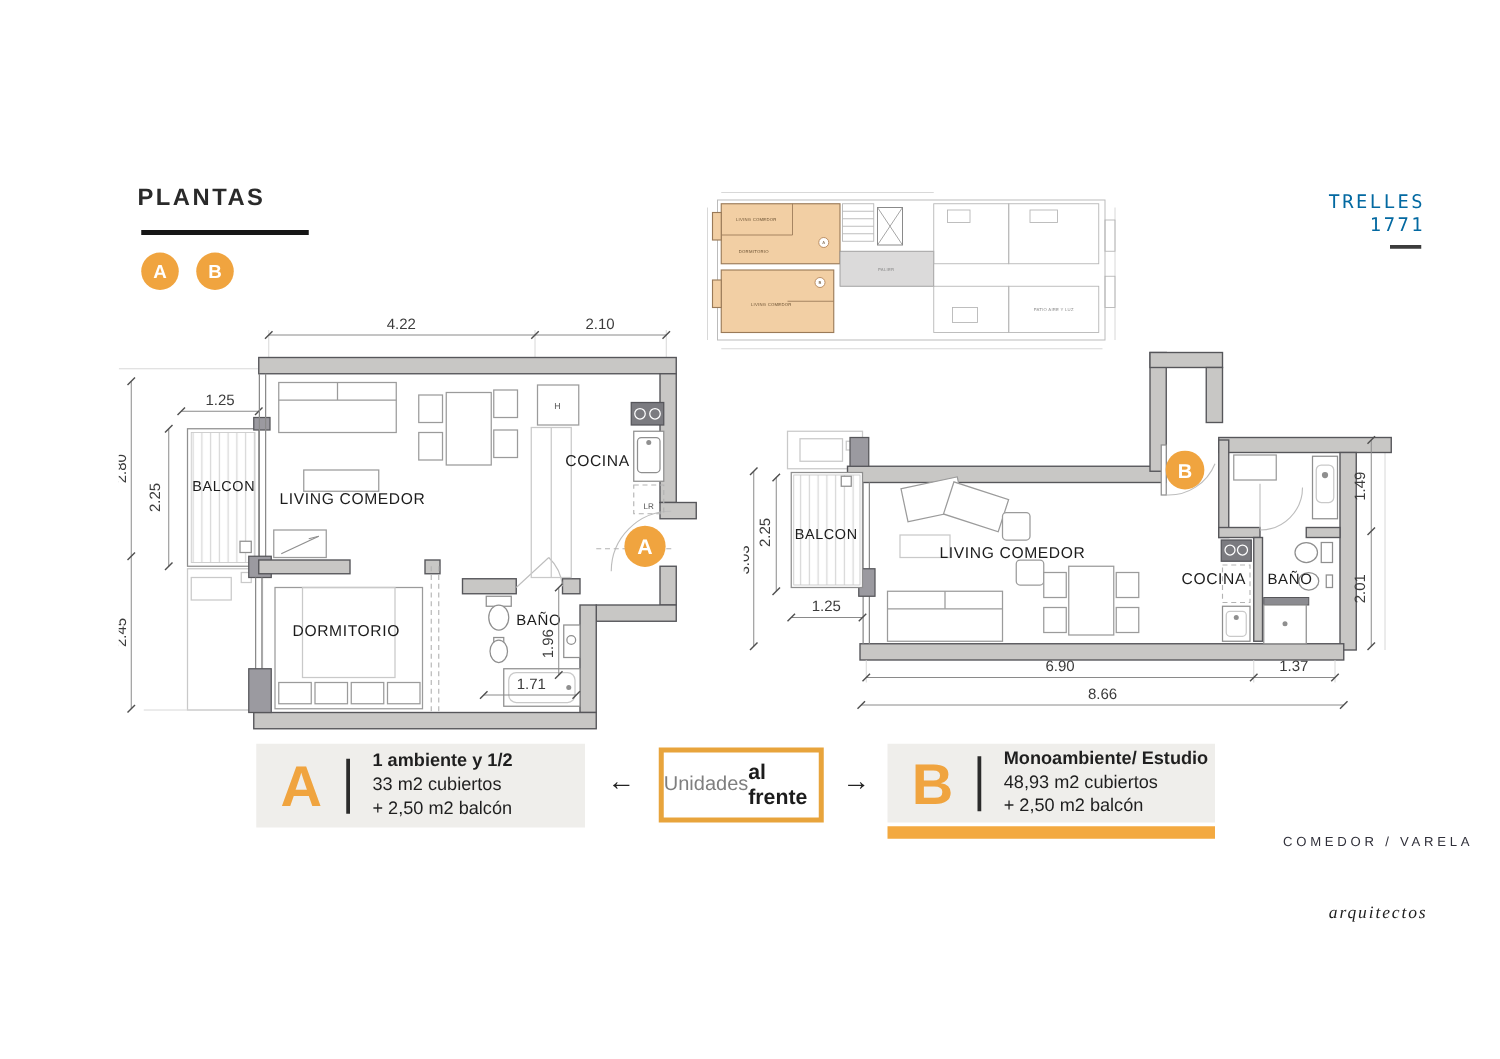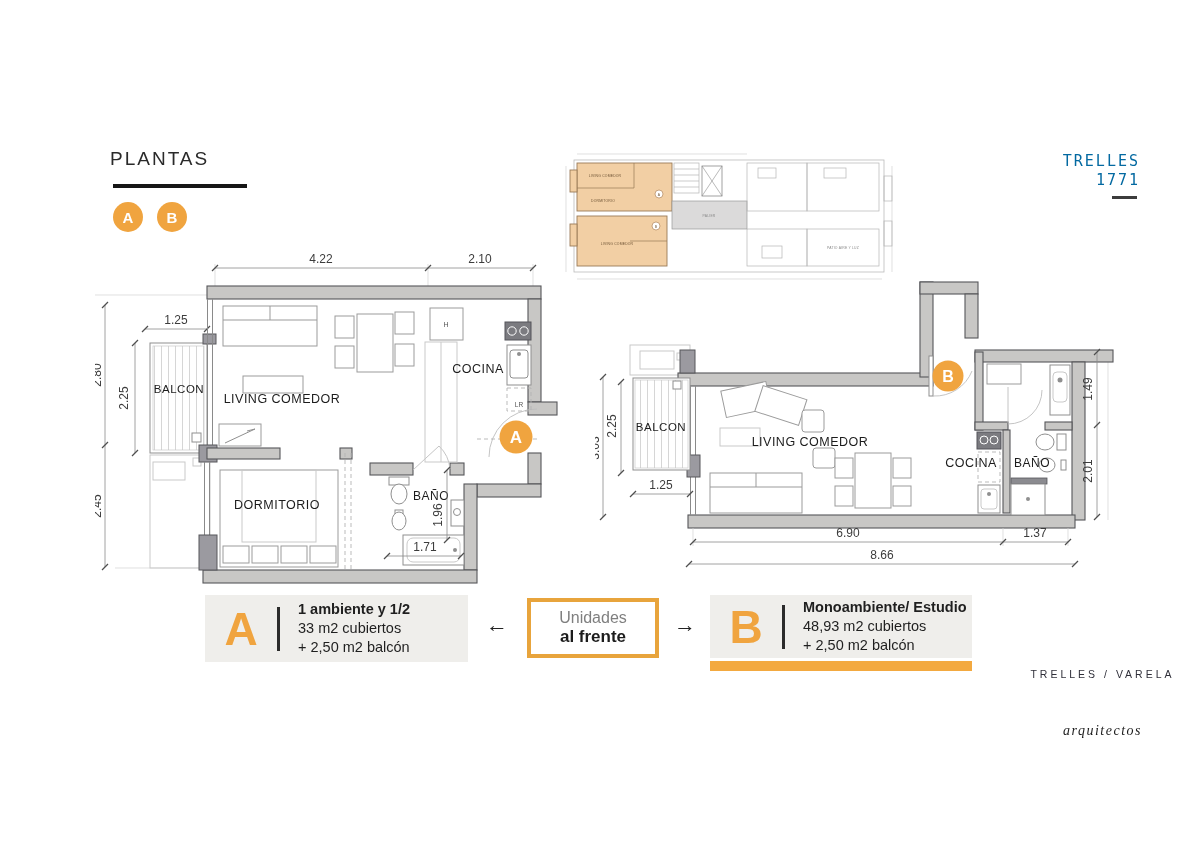--- a/index.html
+++ b/index.html
@@ -1,38 +1,38 @@
 <!DOCTYPE html>
 <html><head>
 <meta charset="utf-8">
 <style>
   html,body{margin:0;padding:0;background:#fff;}
   .sheet{position:relative;width:1200px;height:847px;background:#ffffff;overflow:hidden;
          font-family:"Liberation Sans",sans-serif;}
   .abs{position:absolute;}
 
   
-  .title{left:110px;top:148px;font-size:19px;font-weight:400;letter-spacing:2px;color:#2a2a2a;}
+  .title{left:110px;top:148px;font-size:19px;font-weight:700;letter-spacing:2px;color:#2a2a2a;}
   .title-rule{left:113px;top:184px;width:134px;height:4px;background:#161616;}
   .badges{left:113px;top:202px;display:flex;gap:14px;}
   .badge{width:30px;height:30px;border-radius:50%;background:#F0A43F;color:#fff;
          font-weight:700;font-size:15px;display:flex;align-items:center;justify-content:center;}
 
   .project{left:1008px;top:152px;width:132px;text-align:right;
            font-family:"DejaVu Sans Mono",monospace;font-size:15px;letter-spacing:2px;
            color:#0369a1;line-height:1.25;}
   .project-dash{width:25px;height:3px;background:#3c3c3c;margin:6px 3px 0 auto;}
 
   
   .lg-box{background:#EFEEEB;display:flex;align-items:center;}
   .lg-letter{font-size:46px;font-weight:700;color:#F0A43F;width:72px;text-align:center;line-height:1;}
   .lg-divider{width:3px;height:44px;background:#2b2b2b;margin-right:18px;}
   .lg-text{font-size:14.5px;color:#1f1f1f;line-height:1.32;}
   .lg-text .t{font-weight:700;}
-  .center-box{border:4px solid #E8A43C;background:#fff;display:flex;flex-direction:column;
+  .center-box{border:4px solid #E8A43C;background:#fff;display:flex;
               align-items:center;justify-content:center;}
   .center-box .l1{font-size:16px;color:#7f7f7f;}
   .center-box .l2{font-size:17px;font-weight:700;color:#1c1c1c;}
   .arrow{font-size:22px;color:#222;}
   .accent-bar{background:#F3A940;}
 
   
   .firm{left:1005px;top:668px;width:195px;text-align:center;font-size:10.5px;
         letter-spacing:3px;color:#30303a;}
   .firm-sub{left:1005px;top:684px;width:195px;text-align:center;
@@ -437,16 +437,16 @@
     <div class="lg-letter">B</div>
     <div class="lg-divider"></div>
     <div class="lg-text">
       <div class="t">Monoambiente/ Estudio</div>
       <div>48,93 m2 cubiertos</div>
       <div>+ 2,50 m2 balcón</div>
     </div>
   </div>
   <div class="abs accent-bar" style="left:710px;top:661px;width:262px;height:10px;"></div>
 
-  <div class="abs firm">TRELLES / VARELA</div>
+  <div class="abs firm">COMEDOR / VARELA</div>
   <div class="abs firm-sub">arquitectos</div>
 
 </div>
 
 </body></html>

